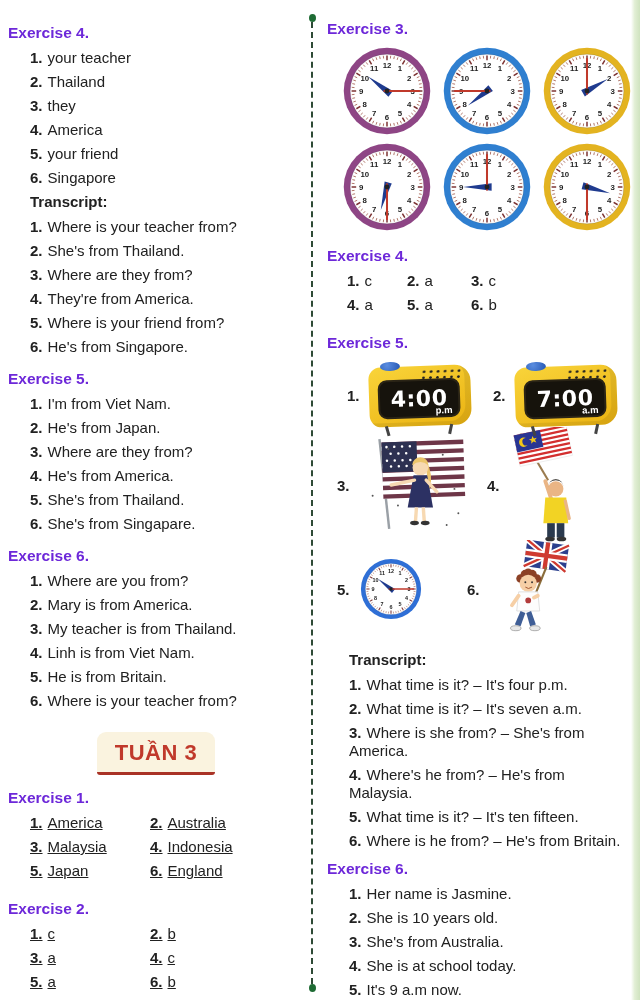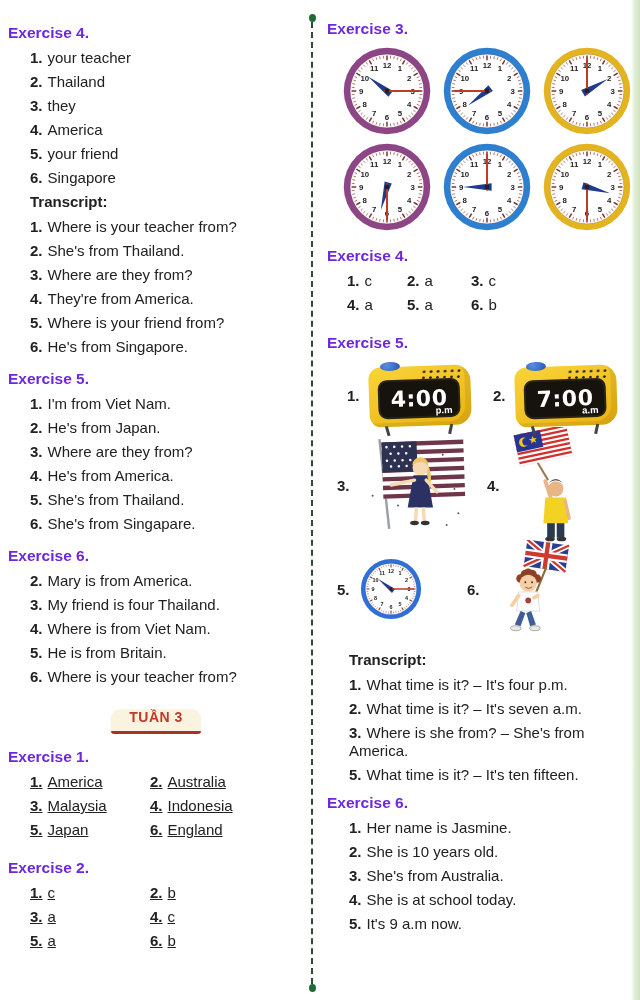--- a/index.html
+++ b/index.html
@@ -22,22 +22,22 @@
   .ex-h.first{margin-top:0;}
   .t-label{font-weight:bold;font-size:15px;margin:4px 0 8px 22px;}
 
   .list{margin-left:22px;}
   .li{margin:0 0 6px 0;line-height:18px;font-size:15px;}
   .li .n{font-weight:bold;margin-right:5px;}
   .grid2{display:grid;grid-template-columns:120px 1fr;margin-left:22px;text-decoration:underline;}
   .grid3{display:grid;grid-template-columns:60px 64px 1fr;margin-left:20px;}
 
   .badge-wrap{text-align:center;margin:22px 0 6px 0;}
-  .badge{display:inline-block;background:#faf3df;color:#c0392b;font-weight:bold;font-size:14px;
-    padding:0 18px 6px 18px;border-bottom:3px solid #a93226;border-radius:9px 9px 3px 3px;letter-spacing:.5px;}
+  .badge{display:inline-block;background:#faf3df;color:#c0392b;font-weight:bold;font-size:22px;
+    padding:8px 18px 6px 18px;border-bottom:3px solid #a93226;border-radius:9px 9px 3px 3px;letter-spacing:.5px;}
 
   .clock-grid{display:grid;grid-template-columns:repeat(3,96px);gap:4px 4px;margin:4px 0 0 14px;}
   .aclock svg{width:92px;height:92px;display:block;}
   .aclock.small svg{width:64px;height:64px;}
 
   .m-row{display:flex;align-items:center;margin:2px 0 0 0;}
   .m-row.r1{height:72px;padding-left:20px;}
   .m-row.r2{height:104px;padding-left:10px;align-items:center;}
   .m-row.r3{height:100px;padding-left:10px;}
   .m-num{font-weight:bold;font-size:15px;width:22px;flex:0 0 auto;}
@@ -99,23 +99,24 @@
         <div class="li"><span class="n">2.</span><span class="t">He's from Japan.</span></div>
         <div class="li"><span class="n">3.</span><span class="t">Where are they from?</span></div>
         <div class="li"><span class="n">4.</span><span class="t">He's from America.</span></div>
         <div class="li"><span class="n">5.</span><span class="t">She's from Thailand.</span></div>
         <div class="li"><span class="n">6.</span><span class="t">She's from Singapare.</span></div>
       </div>
 
     <div class="ex-h">Exercise 6.</div>
     <div class="list">
 
+    <div class="li"><span class="n">1.</span><span class="t">Where are you from?</span></div>
         <div class="li"><span class="n">2.</span><span class="t">Mary is from America.</span></div>
-        <div class="li"><span class="n">3.</span><span class="t">My friend is four Thailand.</span></div>
-        <div class="li"><span class="n">4.</span><span class="t">Where is from Viet Nam.</span></div>
+        <div class="li"><span class="n">3.</span><span class="t">My teacher is from Thailand.</span></div>
+        <div class="li"><span class="n">4.</span><span class="t">Linh is from Viet Nam.</span></div>
         <div class="li"><span class="n">5.</span><span class="t">He is from Britain.</span></div>
         <div class="li"><span class="n">6.</span><span class="t">Where is your teacher from?</span></div>
       </div>
 
     <div class="badge-wrap">
       <span class="badge">TUẦN 3</span>
     </div>
 
     <div class="ex-h">Exercise 1.</div>
     <div class="grid2">
@@ -897,21 +898,23 @@
         </g>
       </svg>
     </div>
 
     <div class="t-label" style="margin-top:12px">Transcript:</div>
     <div class="list">
 
     <div class="li"><span class="n">1.</span><span class="t">What time is it? – It's four p.m.</span></div>
         <div class="li"><span class="n">2.</span><span class="t">What time is it? – It's seven a.m.</span></div>
         <div class="li"><span class="n">3.</span><span class="t">Where is she from? – She's from America.</span></div>
+        <div class="li"><span class="n">4.</span><span class="t">Where's he from? – He's from Malaysia.</span></div>
         <div class="li"><span class="n">5.</span><span class="t">What time is it? – It's ten fifteen.</span></div>
+        <div class="li"><span class="n">6.</span><span class="t">Where is he from? – He's from Britain.</span></div>
       </div>
 
     <div class="ex-h" style="margin-top:10px">Exercise 6.</div>
     <div class="list">
 
     <div class="li"><span class="n">1.</span><span class="t">Her name is Jasmine.</span></div>
         <div class="li"><span class="n">2.</span><span class="t">She is 10 years old.</span></div>
         <div class="li"><span class="n">3.</span><span class="t">She's from Australia.</span></div>
         <div class="li"><span class="n">4.</span><span class="t">She is at school today.</span></div>
         <div class="li"><span class="n">5.</span><span class="t">It's 9 a.m now.</span></div>

